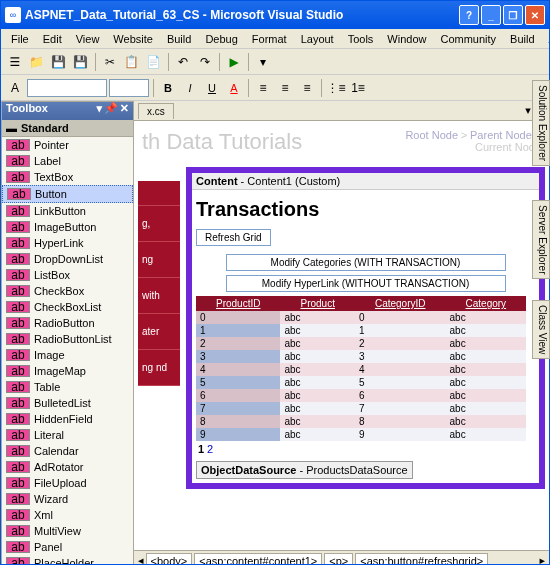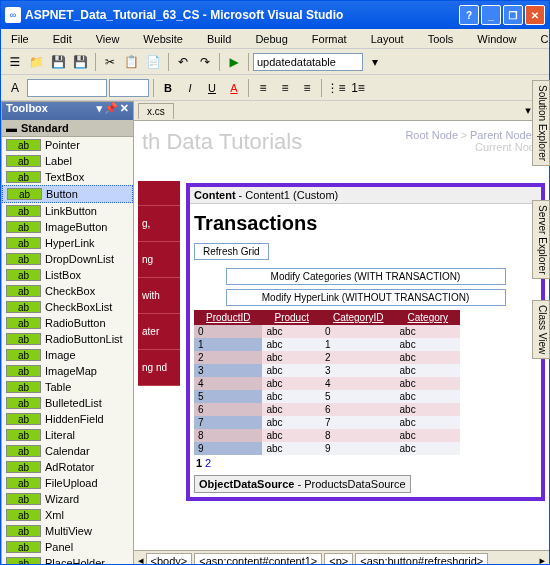--- a/index.html
+++ b/index.html
@@ -3,54 +3,54 @@
 <meta charset="utf-8">
 <style>
 *{box-sizing:border-box;margin:0;padding:0;font-family:Tahoma,sans-serif;font-size:11px}
 body{background:#ece9d8;width:550px;height:565px;overflow:hidden;border:1px solid #0054e3}
 .titlebar{background:linear-gradient(#1e6ceb,#0054e3);height:28px;display:flex;align-items:center;padding:0 4px;color:#fff}
 .titlebar-icon{width:16px;height:16px;background:#fff;border-radius:2px;margin-right:4px;display:flex;align-items:center;justify-content:center;font-size:9px;color:#0054e3}
 .titlebar-text{flex:1;font-weight:bold;font-size:12px}
 .winbtns{display:flex;gap:2px}
 .winbtn{width:20px;height:20px;background:#3d84f7;border:1px solid #fff;border-radius:2px;color:#fff;display:flex;align-items:center;justify-content:center;font-weight:bold;font-size:10px}
 .winbtn.close{background:#e35a31}
-.menubar{background:#ece9d8;height:20px;display:flex;align-items:center;padding:0 4px;gap:12px;border-bottom:1px solid #ccc}
+.menubar{background:#ece9d8;height:20px;display:flex;align-items:center;padding:0 4px;gap:2px;border-bottom:1px solid #ccc}
 .menuitem{padding:2px 6px}
 .toolbar{background:#ece9d8;height:26px;display:flex;align-items:center;padding:0 4px;gap:2px;border-bottom:1px solid #ccc}
 .tbtn{width:20px;height:20px;border:1px solid transparent;display:flex;align-items:center;justify-content:center;font-size:12px}
 .tsep{width:1px;height:18px;background:#aca899;margin:0 2px}
 .tinput{height:18px;border:1px solid #7f9db9;padding:0 3px;background:#fff}
 .content{display:flex;height:469px}
 .toolbox{width:133px;background:#f6f6ef;border:1px solid #aca899;display:flex;flex-direction:column}
 .toolbox-title{background:linear-gradient(#5d7db7,#4a6aa5);color:#fff;height:18px;display:flex;padding:0 4px;font-weight:bold}
 .toolbox-pin{margin-left:auto;display:flex;gap:2px}
 .toolbox-cat{background:#c7c5b7;padding:2px 4px;font-weight:bold;display:flex;align-items:center;gap:4px;border-bottom:1px solid #aca899}
 .toolbox-items{overflow-y:auto;flex:1}
 .tbitem{padding:2px 4px;display:flex;align-items:center;gap:4px;white-space:nowrap}
 .tbitem.sel{background:#c2d3fc;border:1px dotted #316ac5}
-.tbicon{width:35px;height:12px;display:inline-flex;align-items:center;justify-content:center;font-size:10px;border:1px solid #888;background:#84cc16}
+.tbicon{width:24px;height:12px;display:inline-flex;align-items:center;justify-content:center;font-size:12px;border:1px solid #888;background:#ec4899}
 .designer{flex:1;display:flex;flex-direction:column;background:#fff;overflow:hidden;position:relative}
 .tabs{background:#ece9d8;height:20px;display:flex;align-items:center;padding-left:4px;border-bottom:1px solid #aca899}
 .tab{padding:2px 8px;background:#ece9d8;border:1px solid #aca899;border-bottom:none;margin-right:-1px;font-size:10px}
 .tab.active{background:#fff;font-weight:bold}
 .tab-close{margin-left:auto;padding:2px 6px}
 .design-area{flex:1;overflow:auto;background:#fff;position:relative;padding:4px}
 .page-header{color:#ccc;font-size:22px;padding:4px}
 .breadcrumb{color:#ccc;font-size:10px;position:absolute;right:8px;top:8px;text-align:right;width:140px}
 .breadcrumb a{color:#aac}
 .redbox{background:#a01028;width:42px;position:absolute;left:4px;top:60px}
 .redseg{color:#fff;padding:12px 4px;font-size:10px;border-bottom:1px solid #c04050}
-.content-panel{margin-left:48px;margin-top:24px;border:4px solid #6d28d9;padding:0}
+.content-panel{margin-left:48px;margin-top:8px;border:6px solid #6d28d9;padding:0}
 .content-label{background:#efefef;padding:2px 4px;border-bottom:1px solid #ccc;font-size:10px}
 .content-body{padding:4px}
 .content-body h1{font-size:20px;font-weight:bold;margin:4px 0}
 .asp-btn{border:1px solid #7da2ce;background:#fff;padding:2px 8px;margin:4px 0;display:inline-block;font-size:10px}
 .asp-btn.wide{display:block;text-align:center;width:280px;margin:4px auto}
 .grid{border-collapse:collapse;margin-top:4px}
-.grid th{background:#8b1028;color:#fff;padding:2px 12px;font-size:10px;font-weight:normal;text-decoration:underline}
+.grid th{background:#8b1028;color:#fff;padding:2px 20px;font-size:10px;font-weight:normal;text-decoration:underline}
 .grid td{padding:1px 4px;font-size:10px}
 .grid tr.alt td:first-child{background:#a8b8d8}
 .grid tr td:first-child{background:#d8c0c8}
 .grid tr.alt td{background:#f0f2f8}
 .grid tr td{background:#f2dde3}
 .pager{text-align:left;font-size:10px;padding:2px}
 .pager a{color:#00c}
 .ods-label{border:1px solid #999;background:#efefef;padding:2px 4px;font-size:10px;display:inline-block;margin-top:4px}
 .tagbar{background:#ece9d8;height:20px;border-top:1px solid #aca899;display:flex;align-items:center;gap:2px;padding:0 4px;font-size:10px}
 .tagbtn{border:1px solid #aca899;padding:1px 4px;background:#fff}
@@ -96,21 +96,20 @@
   <div class="tsep"></div>
   <div class="tbtn">✂</div>
   <div class="tbtn">📋</div>
   <div class="tbtn">📄</div>
   <div class="tsep"></div>
   <div class="tbtn">↶</div>
   <div class="tbtn">↷</div>
   <div class="tsep"></div>
   <div class="tbtn" style="color:green">▶</div>
   <div class="tsep"></div>
-  <input class="tinput" style="width: 110px;" value="updatedatatable">
   <div class="tbtn">▾</div>
 </div>
 
 <div class="toolbar">
   <div class="tbtn">A</div>
   <input class="tinput" style="width: 80px;">
   <input class="tinput" style="width: 40px;">
   <div class="tsep"></div>
   <div class="tbtn">
       <b>B</b>

